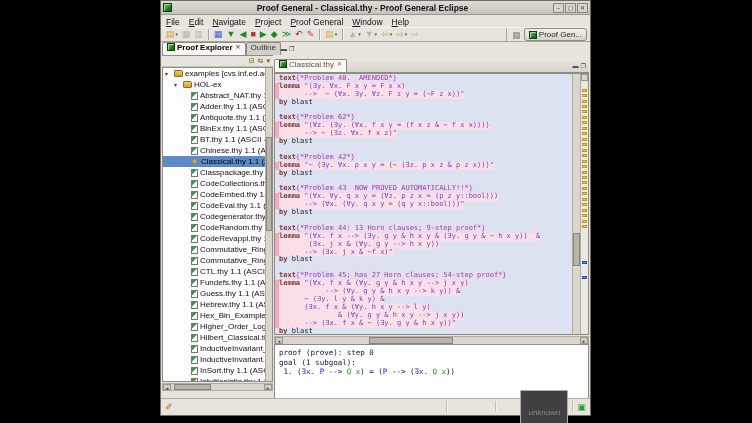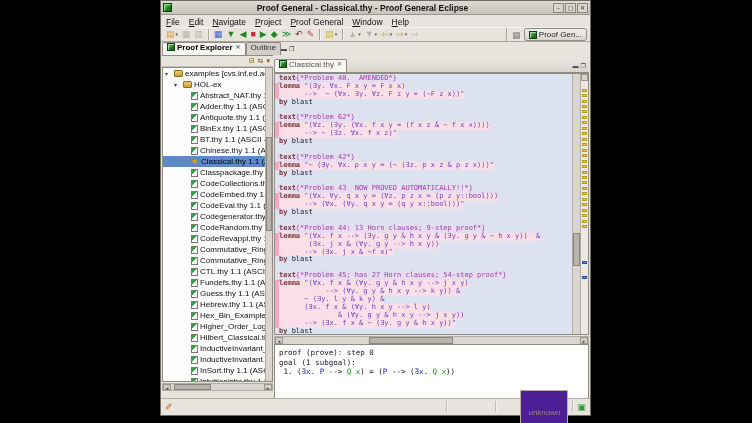--- a/index.html
+++ b/index.html
@@ -128,21 +128,21 @@
   .bl { color:#1818c8; }
   .gr { color:#0a9a0a; }
 
   
   .statusbar { position:absolute; left:0; right:0; bottom:1px; height:16px;
     border-top:1px solid #b0aca4; display:flex; align-items:center;
     padding:0 4px; font-size:8px; color:#555; }
   .st-ic { font-size:9px; color:#c06a28; }
   .st-div { width:1px; height:11px; background:#c2beb6; box-shadow:1px 0 0 #f4f2ee; margin:0 4px; }
   .unknown { border:1px solid #b4b0a8; padding:16px 7px; height:12px; line-height:11px;
-    color:#8e8a82; background:#4c1d95; }
+    color:#8e8a82; background:#404040; }
   .st-right { margin-left:auto; display:flex; align-items:center; }
   .st-prog { font-size:9px; color:#2f9a2f; }
 </style>
 </head>
 <body>
 
 <div class="screen">
   <div class="win">
 
     <div class="titlebar">

